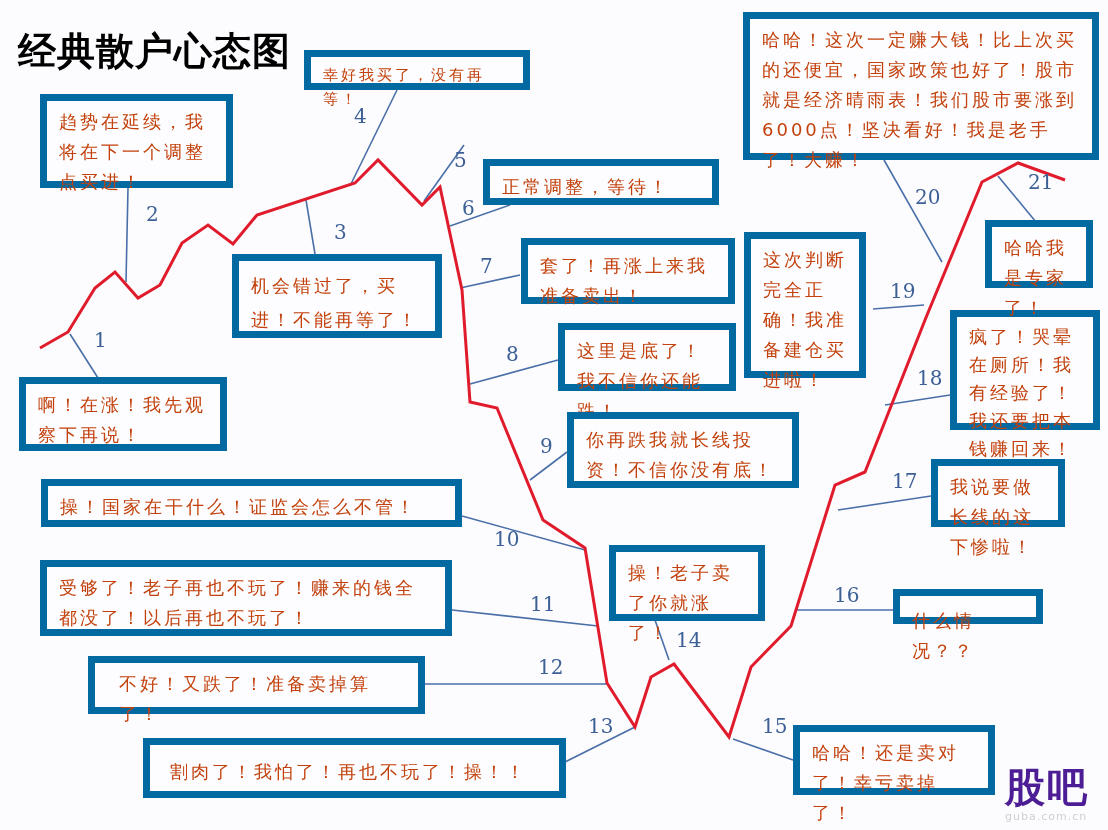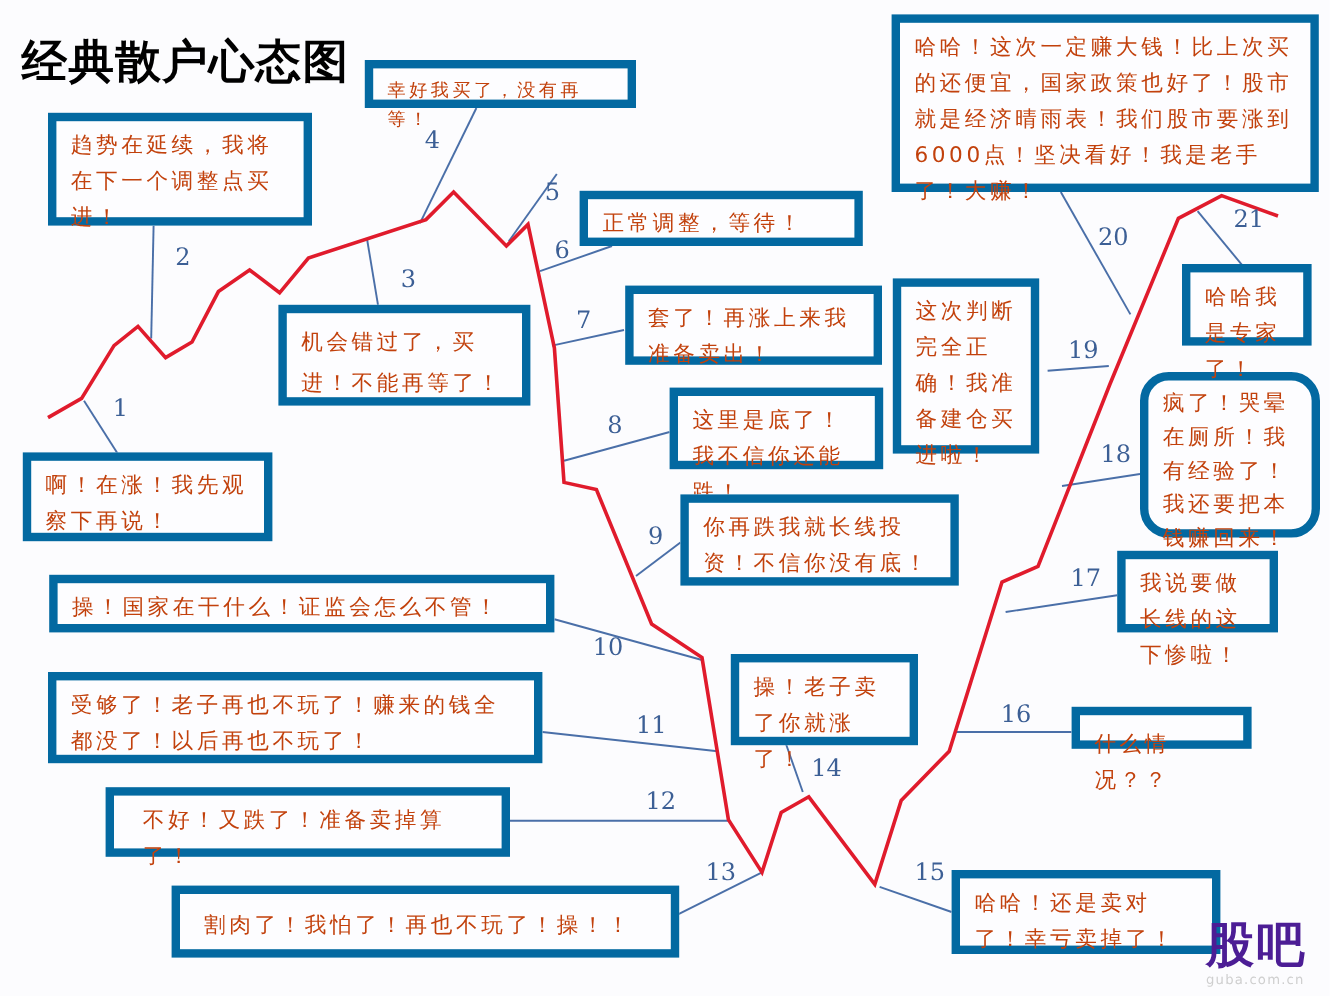--- a/index.html
+++ b/index.html
@@ -64,36 +64,36 @@
       <line x1="884" y1="160" x2="942" y2="262"></line>
       <line x1="998" y1="176" x2="1036" y2="222"></line>
     </g>
 
     <polyline points="40,348 68,332 95,288 115,272 138,298 160,285 182,243 208,225 233,244 257,215 355,183 378,160 422,205 440,187 462,290 470,402 497,408 543,520 585,548 607,683 635,727 651,677 674,664 729,737 751,667 791,626 835,485 865,472 925,320 982,182 1018,163 1065,180" fill="none" stroke="#e01b2c" stroke-width="3" stroke-linejoin="miter"></polyline>
   </svg>
 
   <div class="title">经典散户心态图</div>
 
   <div class="box" style="left:19px;top:377px;width:208px;height:74px;">啊！在涨！我先观察下再说！</div>
-  <div class="box" style="left:40px;top:94px;width:220px;height:94px;">趋势在延续，我将在下一个调整点买进！</div>
+  <div class="box" style="left:40px;top:94px;width:193px;height:94px;">趋势在延续，我将在下一个调整点买进！</div>
   <div class="box" style="left:232px;top:254px;width:210px;height:84px;line-height:34px;padding-top:8px;">机会错过了，买进！不能再等了！</div>
   <div class="box" style="left:304px;top:50px;width:226px;height:40px;font-size:15px;line-height:24px;">幸好我买了，没有再等！</div>
   <div class="box" style="left:483px;top:159px;width:236px;height:46px;">正常调整，等待！</div>
   <div class="box" style="left:521px;top:238px;width:214px;height:66px;">套了！再涨上来我准备卖出！</div>
   <div class="box" style="left:558px;top:323px;width:178px;height:68px;">这里是底了！我不信你还能跌！</div>
   <div class="box" style="left:567px;top:412px;width:232px;height:76px;">你再跌我就长线投资！不信你没有底！</div>
   <div class="box" style="left:41px;top:479px;width:421px;height:48px;">操！国家在干什么！证监会怎么不管！</div>
   <div class="box" style="left:40px;top:560px;width:412px;height:76px;">受够了！老子再也不玩了！赚来的钱全都没了！以后再也不玩了！</div>
   <div class="box" style="left:88px;top:656px;width:337px;height:58px;padding-left:24px;">不好！又跌了！准备卖掉算了！</div>
   <div class="box" style="left:143px;top:738px;width:423px;height:60px;padding-top:12px;padding-left:20px;">割肉了！我怕了！再也不玩了！操！！</div>
   <div class="box" style="left:609px;top:545px;width:156px;height:76px;">操！老子卖了你就涨了！</div>
-  <div class="box" style="left:793px;top:725px;width:224px;height:70px;">哈哈！还是卖对了！幸亏卖掉了！</div>
+  <div class="box" style="left:793px;top:725px;width:202px;height:70px;">哈哈！还是卖对了！幸亏卖掉了！</div>
   <div class="box" style="left:893px;top:589px;width:150px;height:35px;padding-top:10px;">什么情况？？</div>
   <div class="box" style="left:931px;top:459px;width:134px;height:68px;">我说要做长线的这下惨啦！</div>
-  <div class="box" style="left:950px;top:310px;width:150px;height:138px;line-height:28px;border-radius:24px;">疯了！哭晕在厕所！我有经验了！我还要把本钱赚回来！</div>
+  <div class="box" style="left:950px;top:310px;width:150px;height:120px;line-height:28px;">疯了！哭晕在厕所！我有经验了！我还要把本钱赚回来！</div>
   <div class="box" style="left:744px;top:232px;width:122px;height:146px;">这次判断完全正确！我准备建仓买进啦！</div>
   <div class="box" style="left:743px;top:12px;width:356px;height:148px;">哈哈！这次一定赚大钱！比上次买的还便宜，国家政策也好了！股市就是经济晴雨表！我们股市要涨到6000点！坚决看好！我是老手了！大赚！</div>
   <div class="box" style="left:985px;top:220px;width:108px;height:68px;">哈哈我是专家了！</div>
 
   <div class="num" style="left:94px;top:328px;">1</div>
   <div class="num" style="left:146px;top:202px;">2</div>
   <div class="num" style="left:334px;top:220px;">3</div>
   <div class="num" style="left:354px;top:104px;">4</div>
   <div class="num" style="left:454px;top:148px;">5</div>
   <div class="num" style="left:462px;top:196px;">6</div>

